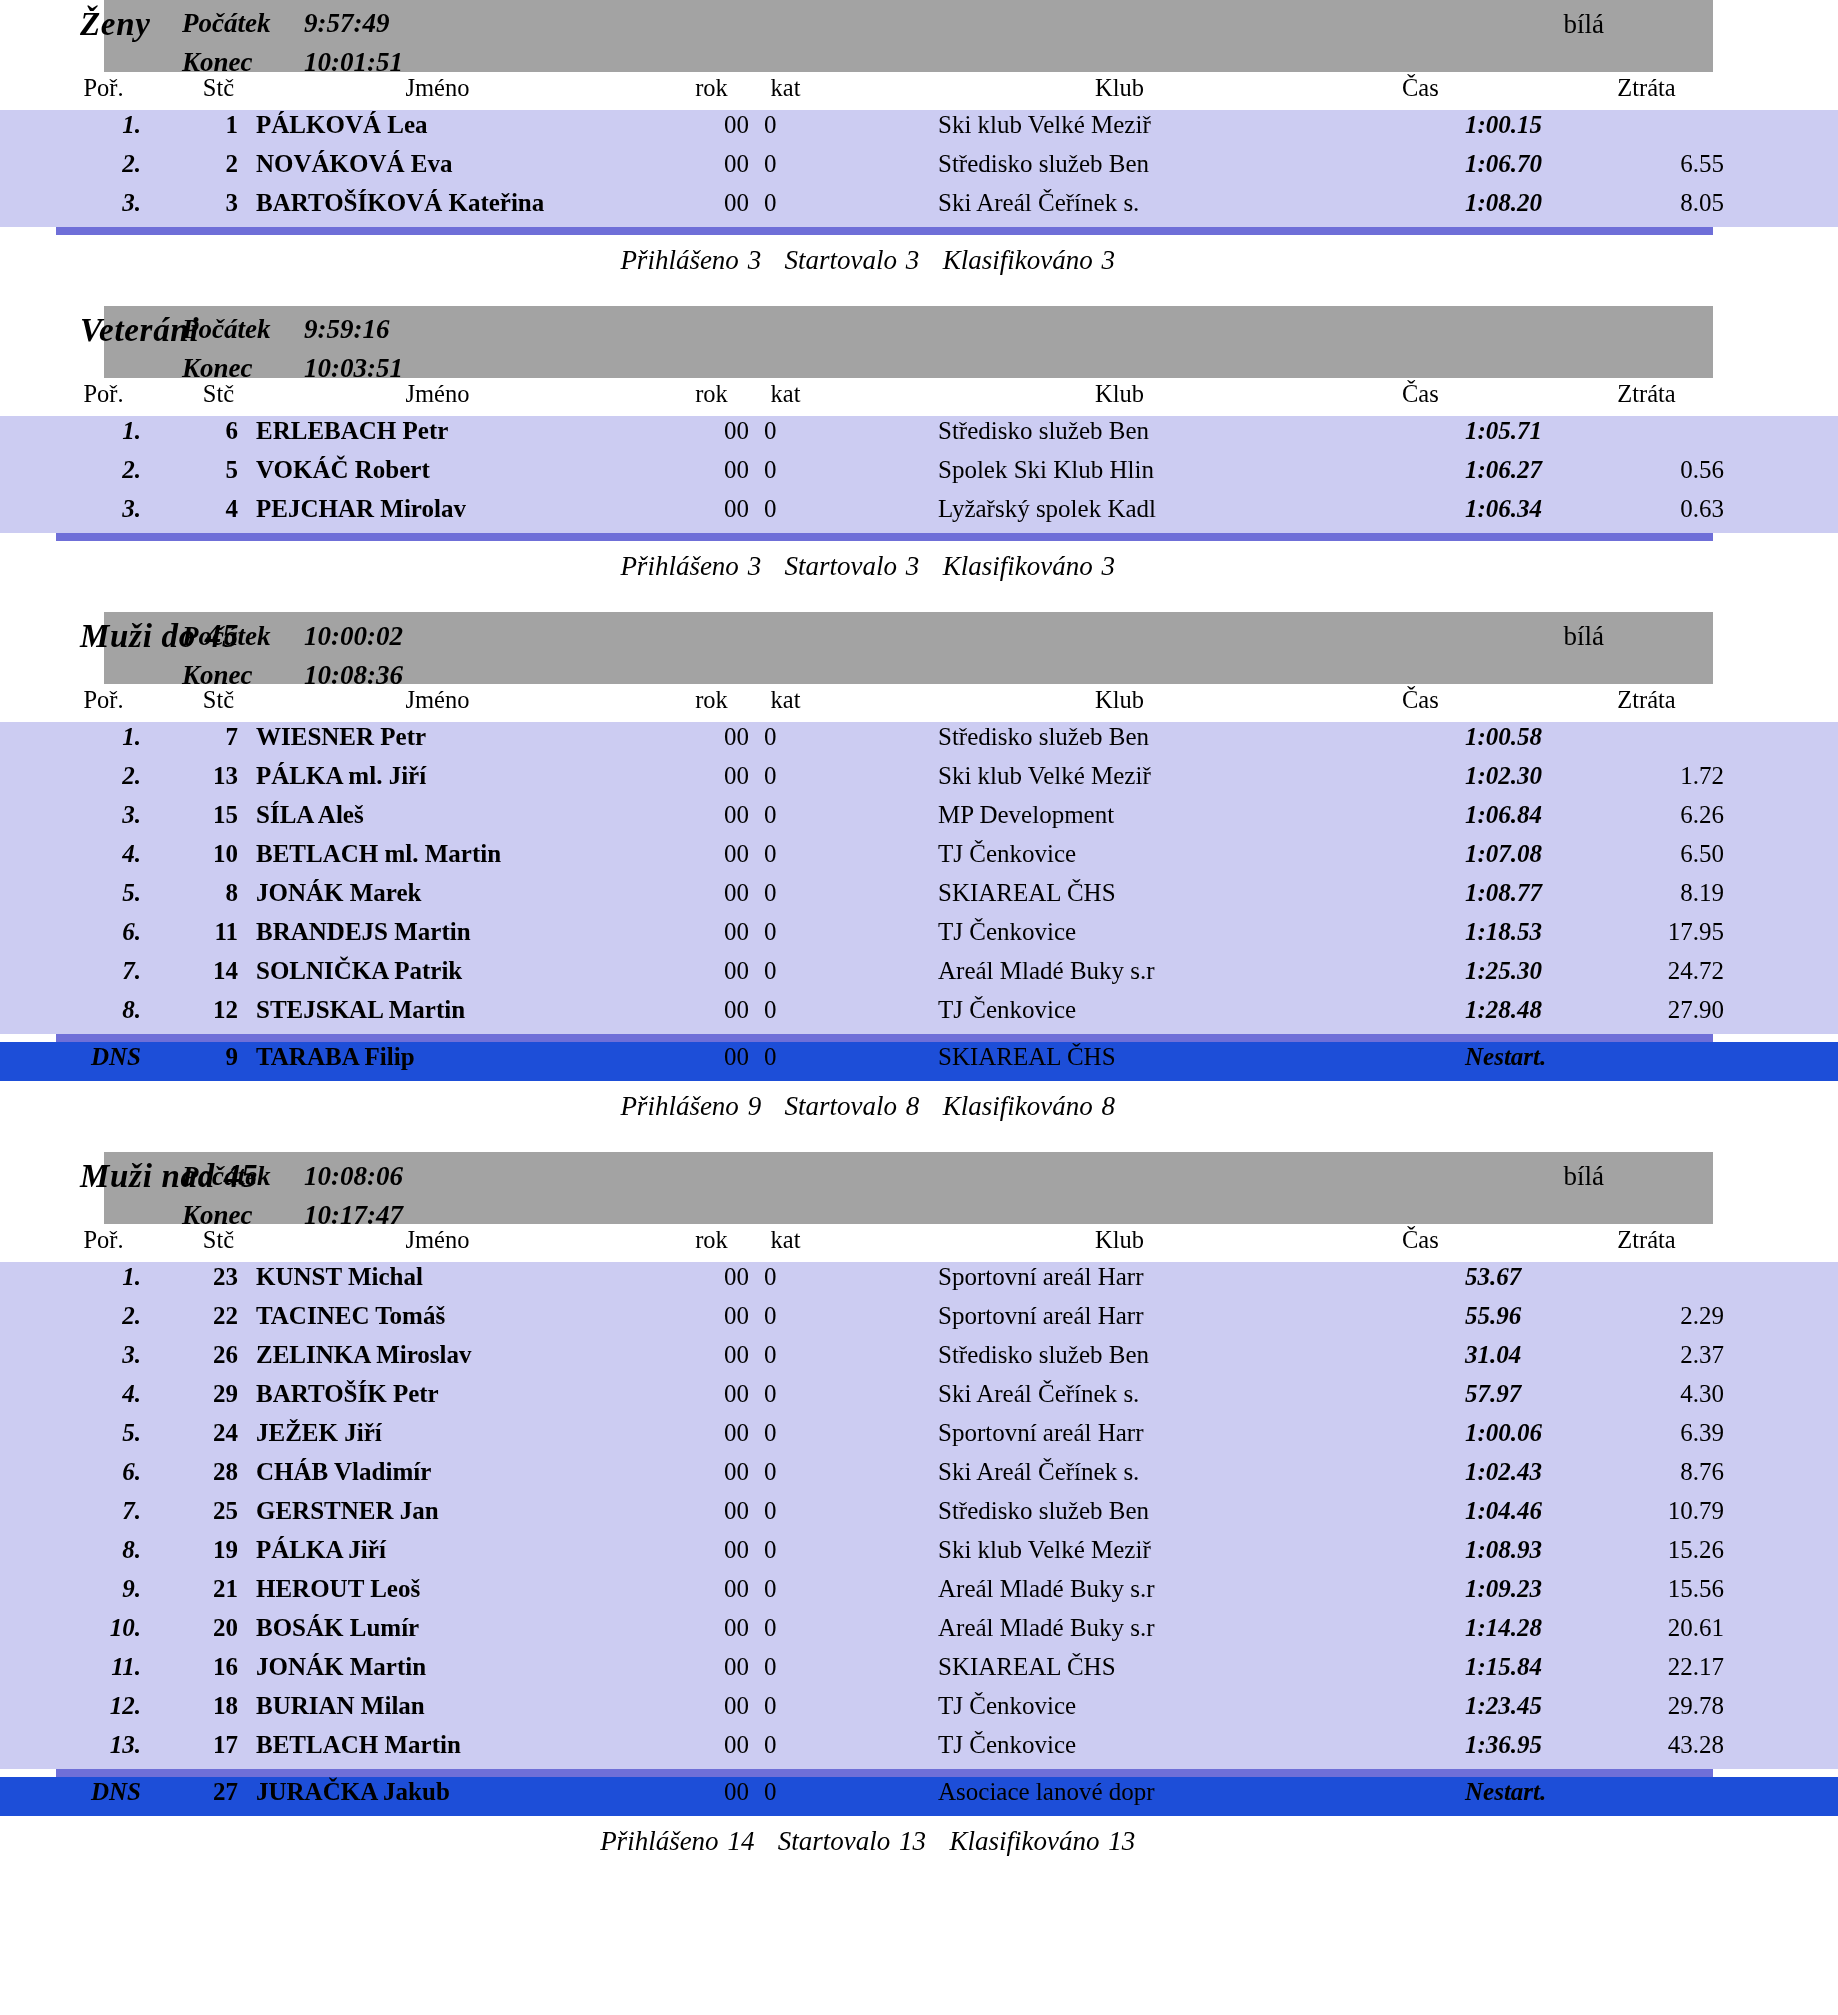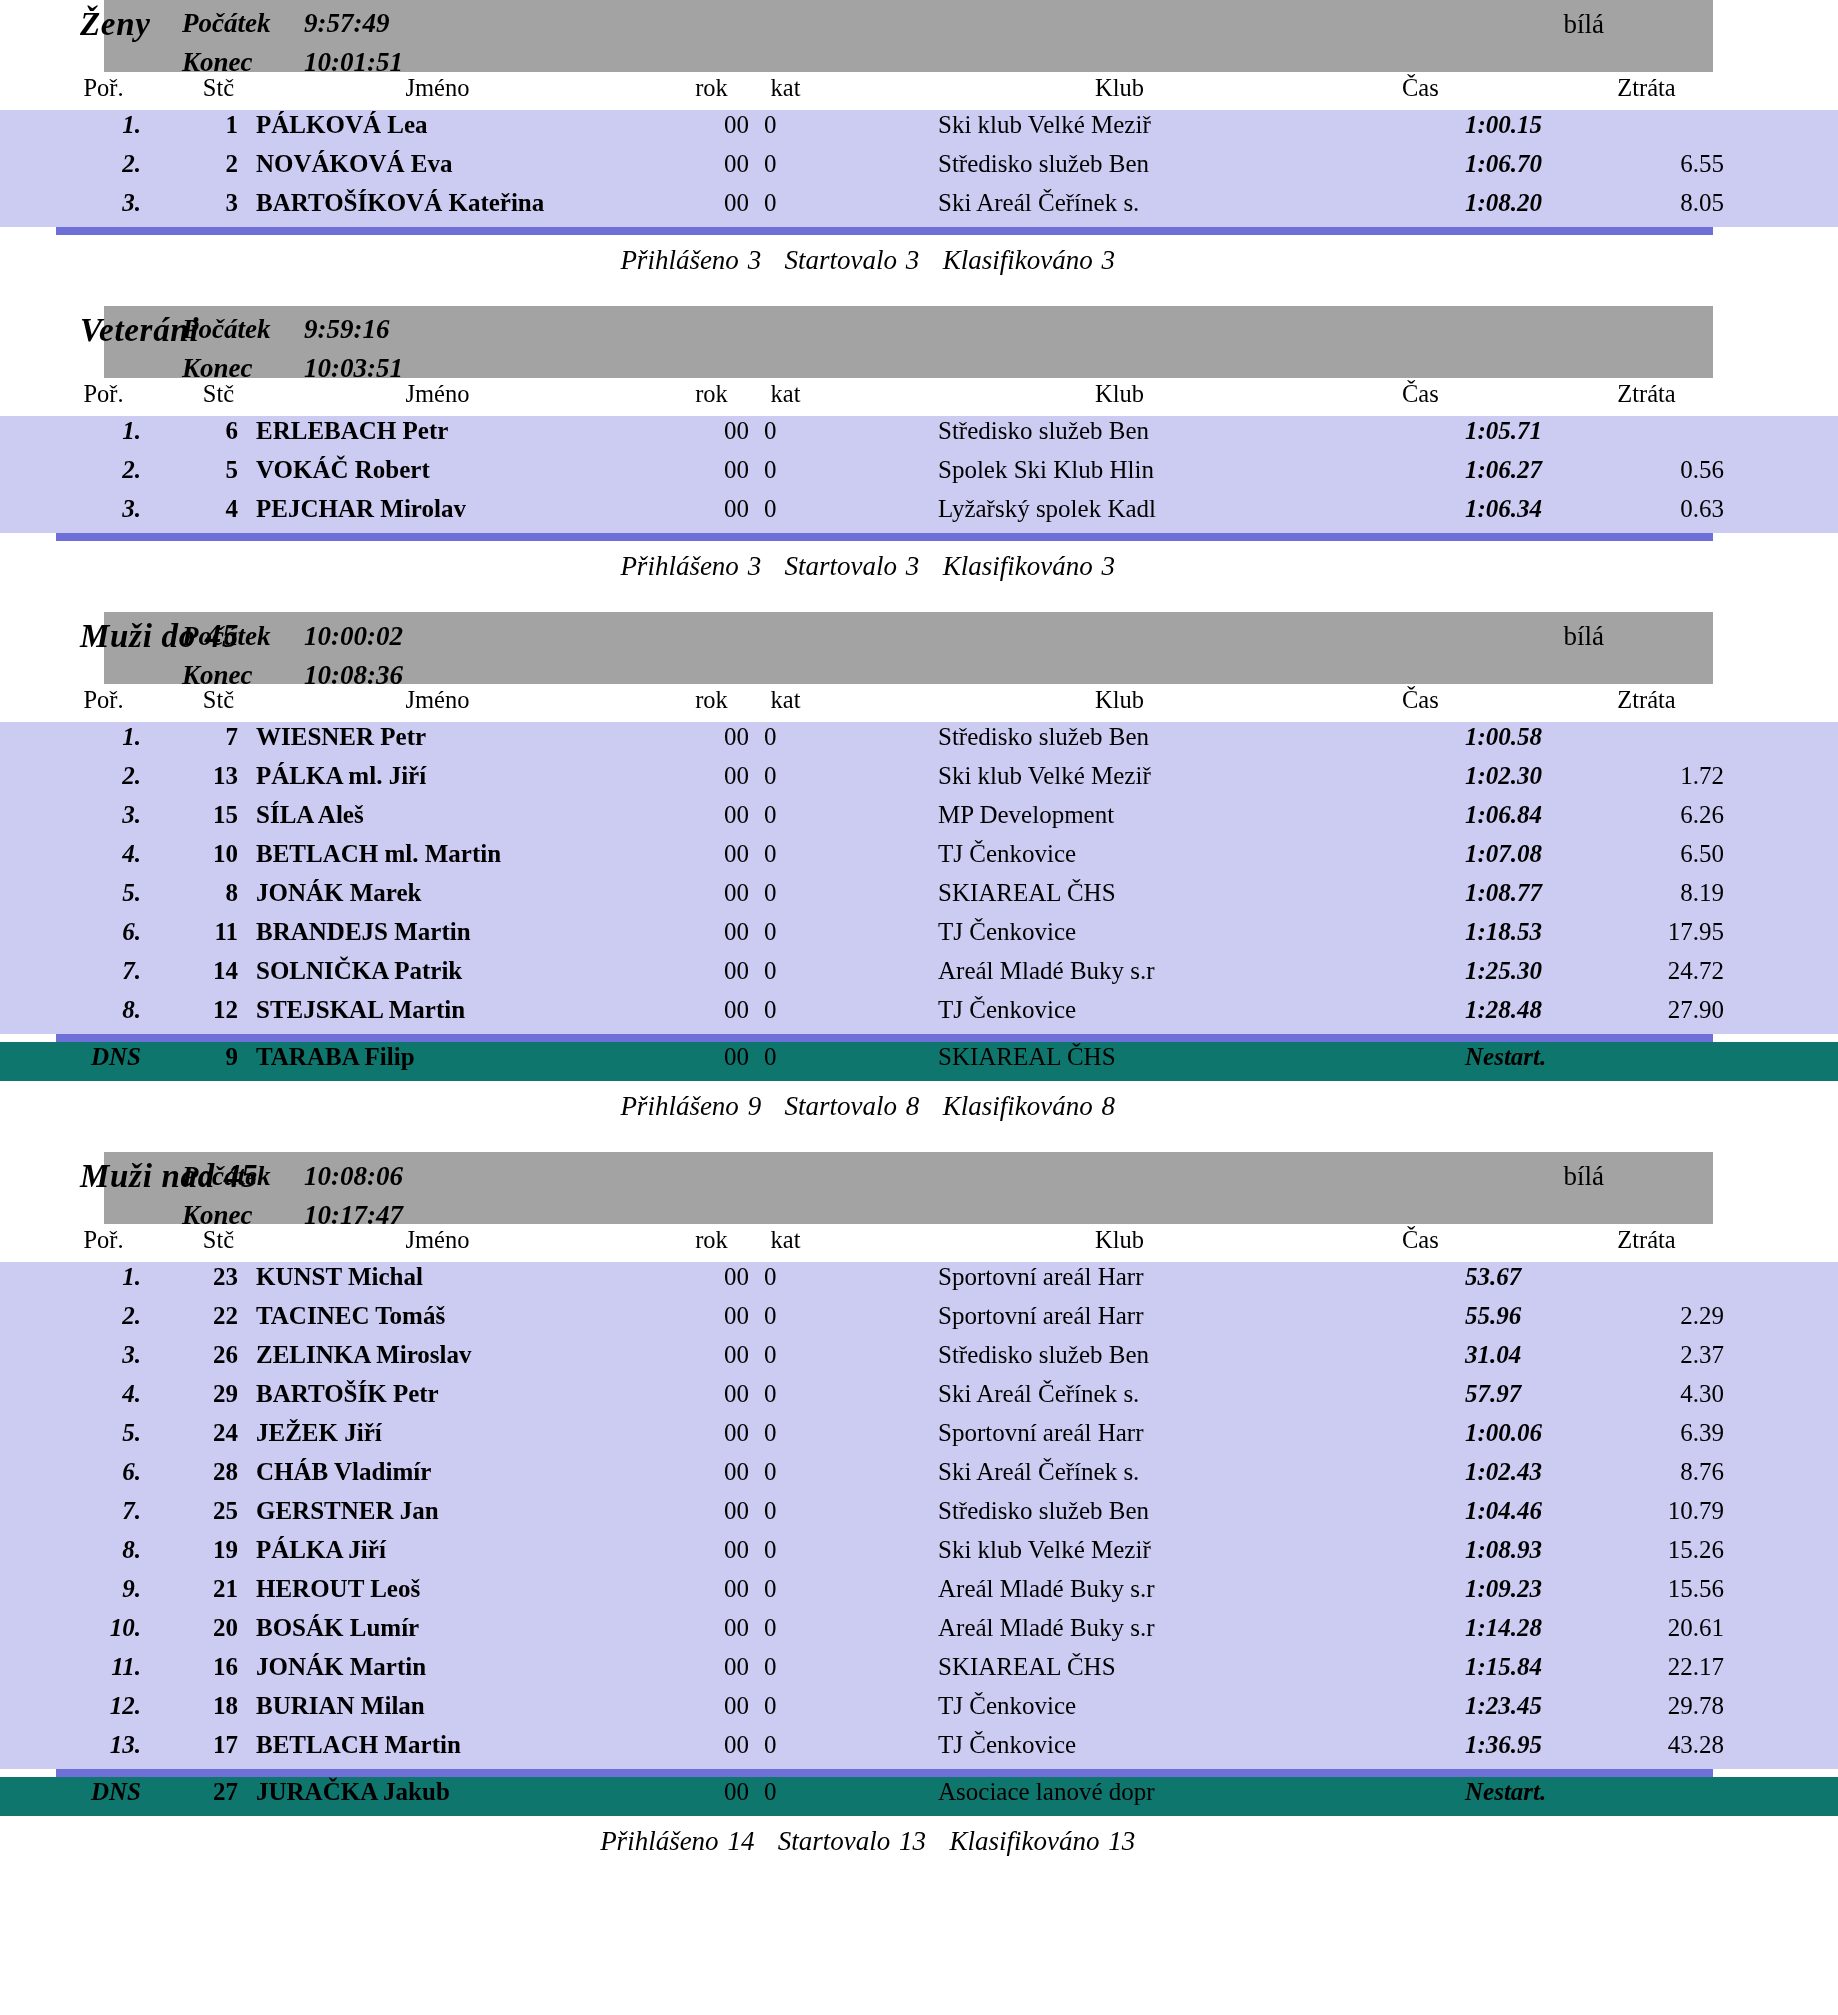--- a/index.html
+++ b/index.html
@@ -87,21 +87,21 @@
 
   
   .rows {
     position: relative;
   }
   .row {
     position: relative;
     height: 39px;
     background: #ccccf2;
   }
-  .row.dns { background: #0f766e; text-decoration: underline; }
+  .row.dns { background: #1d4ed8; text-decoration: underline; }
   .row > span {
     position: absolute;
     top: 1.5px;
     font-size: 25px;
     white-space: nowrap;
   }
   .r-por {
     left: 59px; width: 82px; text-align: right;
     font-style: italic; font-weight: bold;
   }

